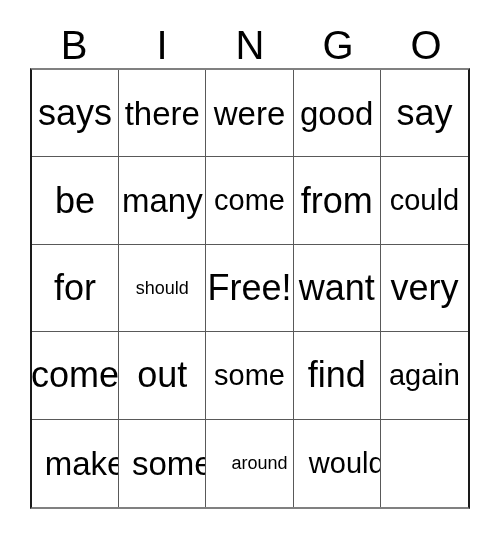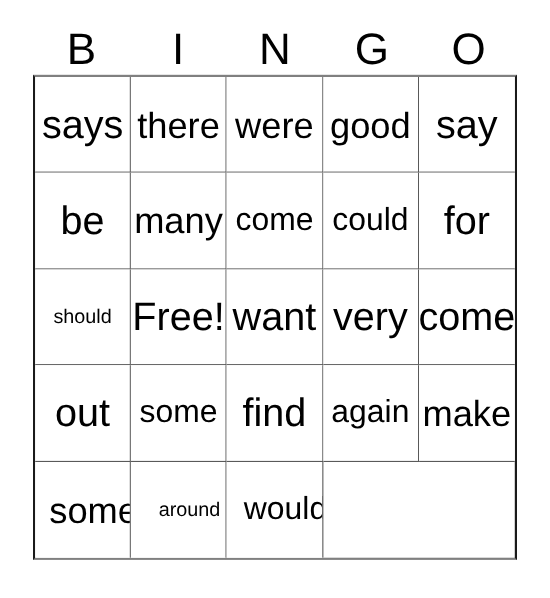--- a/index.html
+++ b/index.html
@@ -124,20 +124,23 @@
     <div class="cell">
         <span class="cell-word sz-xl">be</span>
       </div>
     <div class="cell">
         <span class="cell-word sz-md">many</span>
       </div>
     <div class="cell">
         <span class="cell-word sz-sm">come</span>
       </div>
     <div class="cell">
+        <span class="cell-word sz-lg">from</span>
+      </div>
+    <div class="cell">
         <span class="cell-word sz-sm">could</span>
       </div>
 
     <div class="cell">
         <span class="cell-word sz-xl">for</span>
       </div>
     <div class="cell">
         <span class="cell-word sz-xs">should</span>
       </div>
     <div class="cell">

